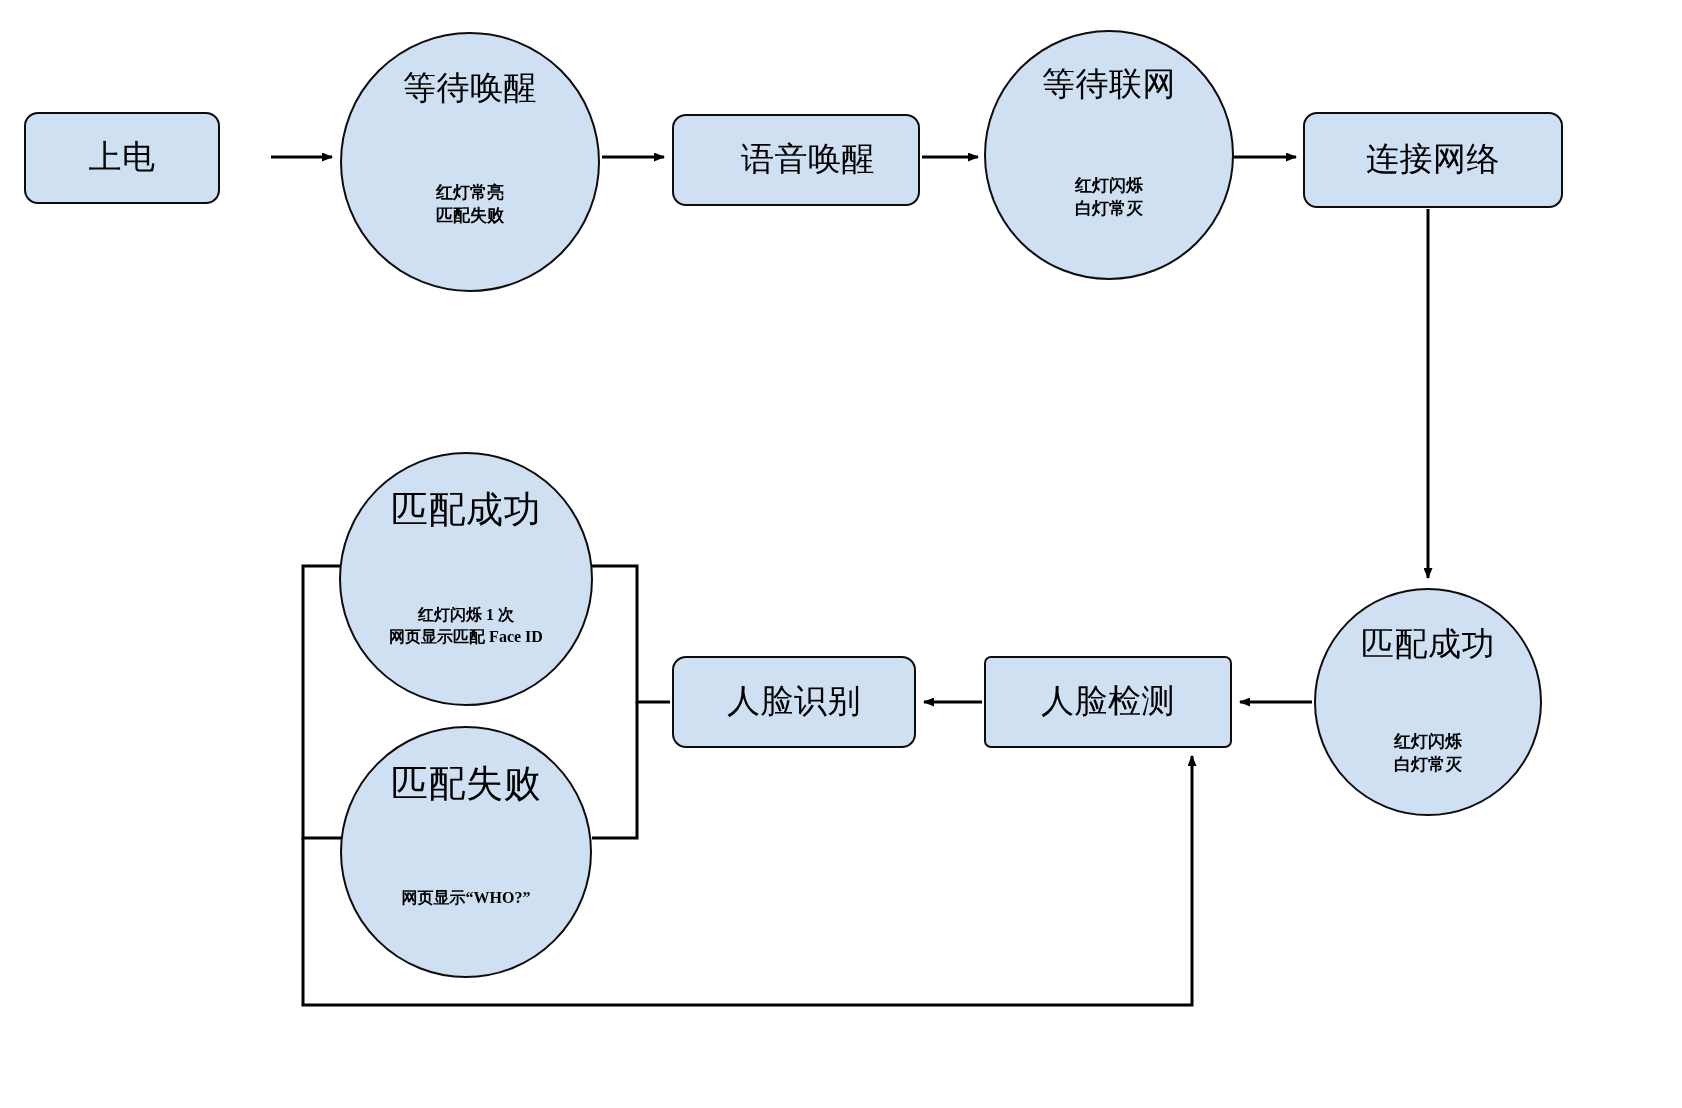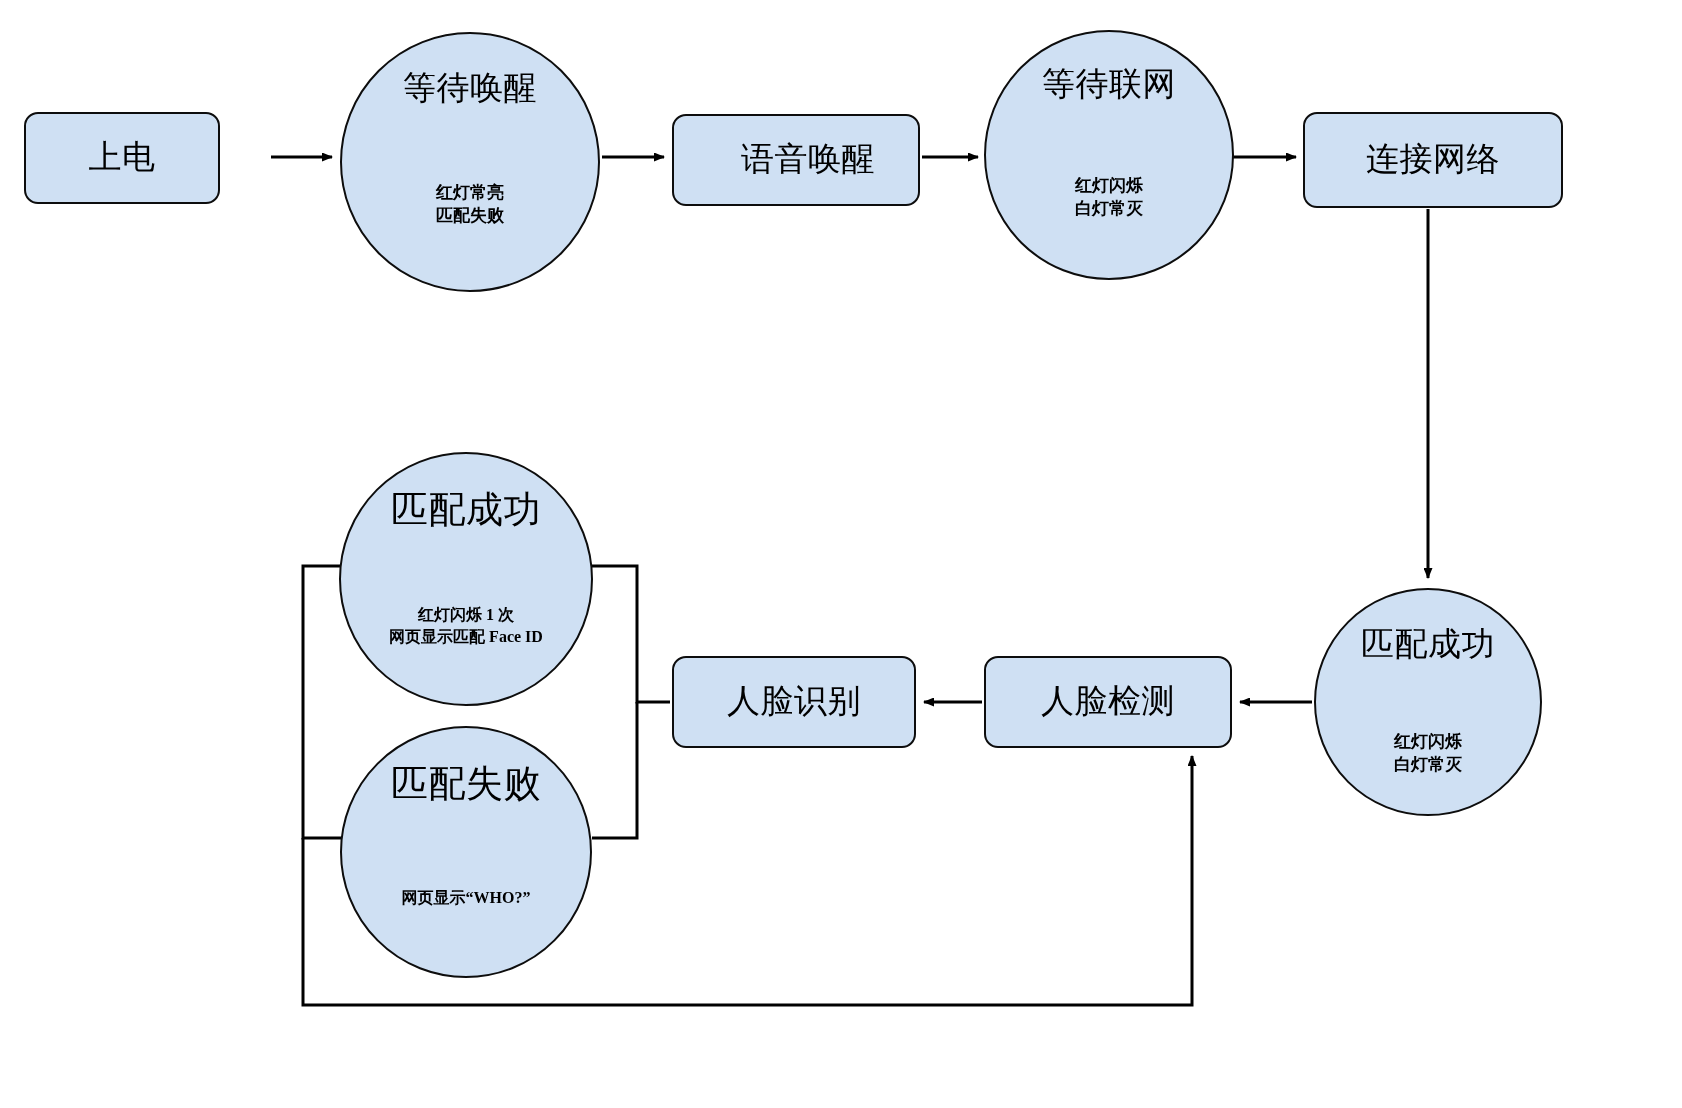--- a/index.html
+++ b/index.html
@@ -67,21 +67,21 @@
     right: 0;
     top: 60%;
   }
   
   #n-power      { left: 24px;   top: 112px; width: 196px; height: 92px; }
   #n-wait-wake  { left: 340px;  top: 32px;  width: 260px; height: 260px; }
   #n-voice-wake { left: 672px;  top: 114px; width: 248px; height: 92px; padding-left: 24px; }
   #n-wait-net   { left: 984px;  top: 30px;  width: 250px; height: 250px; }
   #n-connect    { left: 1303px; top: 112px; width: 260px; height: 96px; text-align: right; }
   #n-net-ok     { left: 1314px; top: 588px; width: 228px; height: 228px; }
-  #n-face-det   { left: 984px;  top: 656px; width: 248px; height: 92px; }
+  #n-face-det   { left: 984px;  top: 656px; width: 248px; height: 92px; border-radius: 7px; }
   #n-face-rec   { left: 672px;  top: 656px; width: 244px; height: 92px; align-items: center; }
   #n-match-ok   { left: 339px;  top: 452px; width: 254px; height: 254px; }
   #n-match-fail { left: 340px;  top: 726px; width: 252px; height: 252px; }
   #n-match-ok .node-title,
   #n-match-fail .node-title { font-size: 37px; }
   #n-match-ok .node-sub  { top: 60%; font-size: 16px; }
   #n-match-fail .node-sub{ top: 64%; font-size: 16px; }
   #n-wait-wake .node-sub { top: 58%; }
   #n-wait-net .node-sub  { top: 58%; }
   #n-net-ok .node-sub    { top: 63%; }

